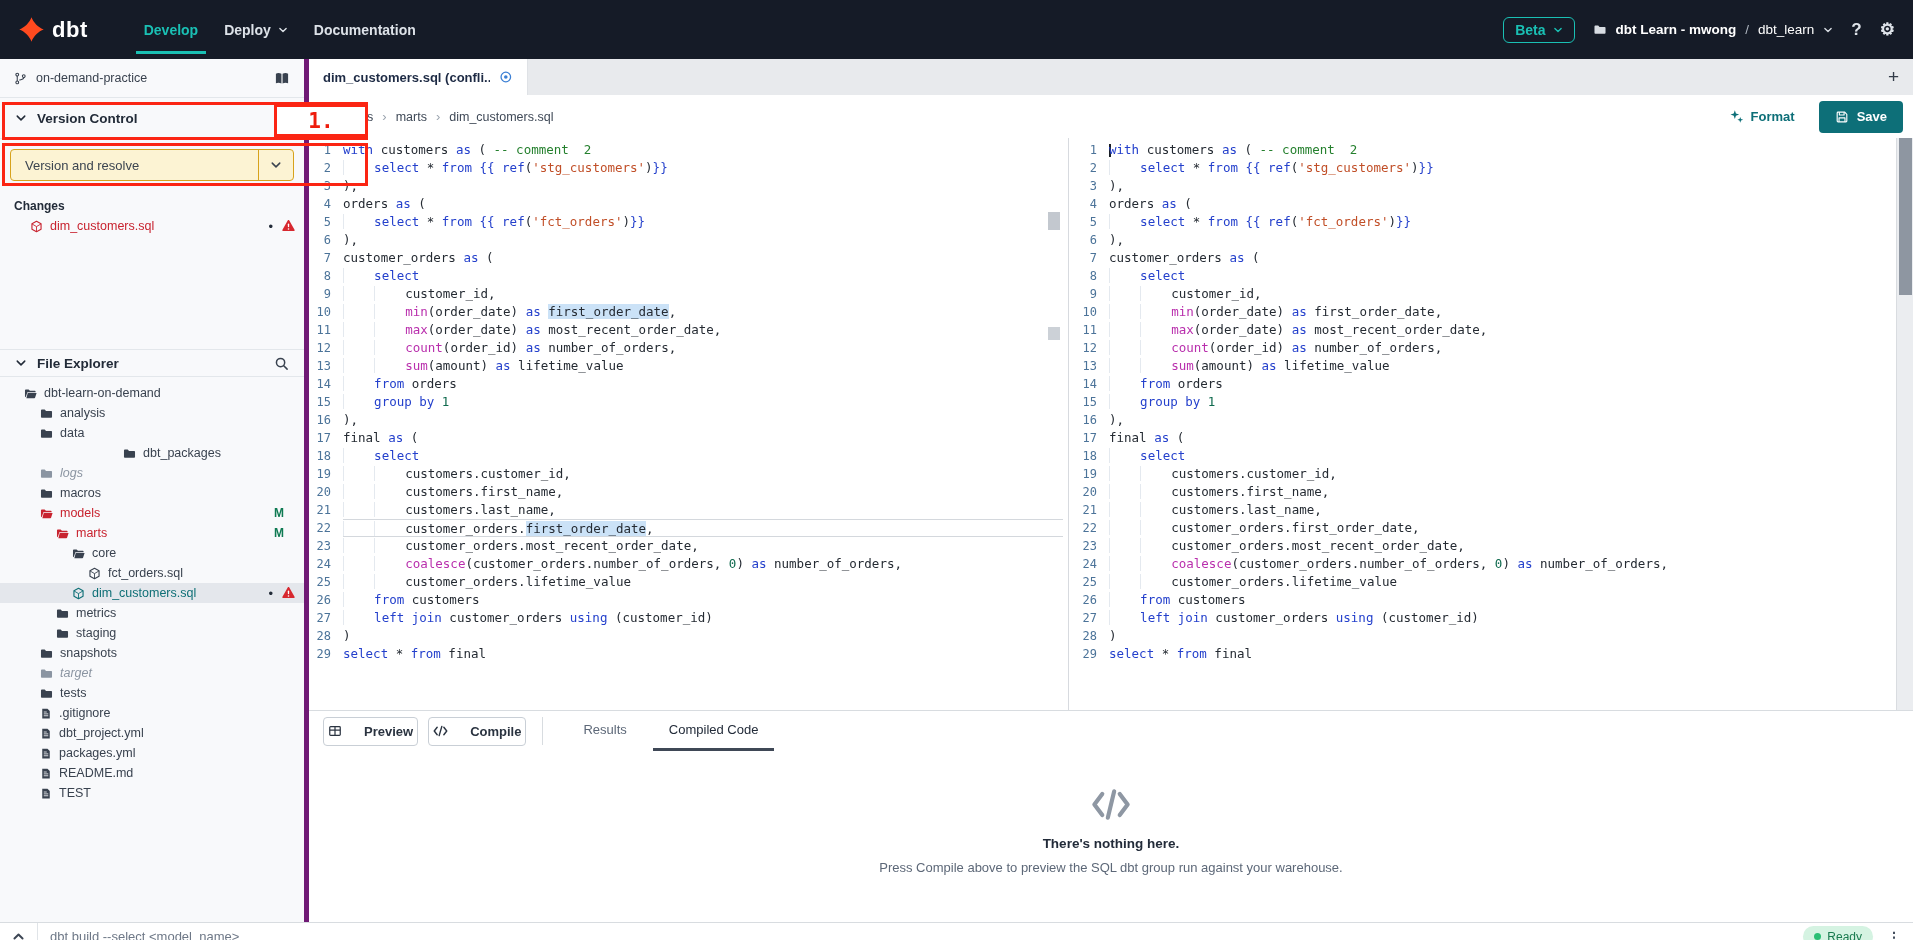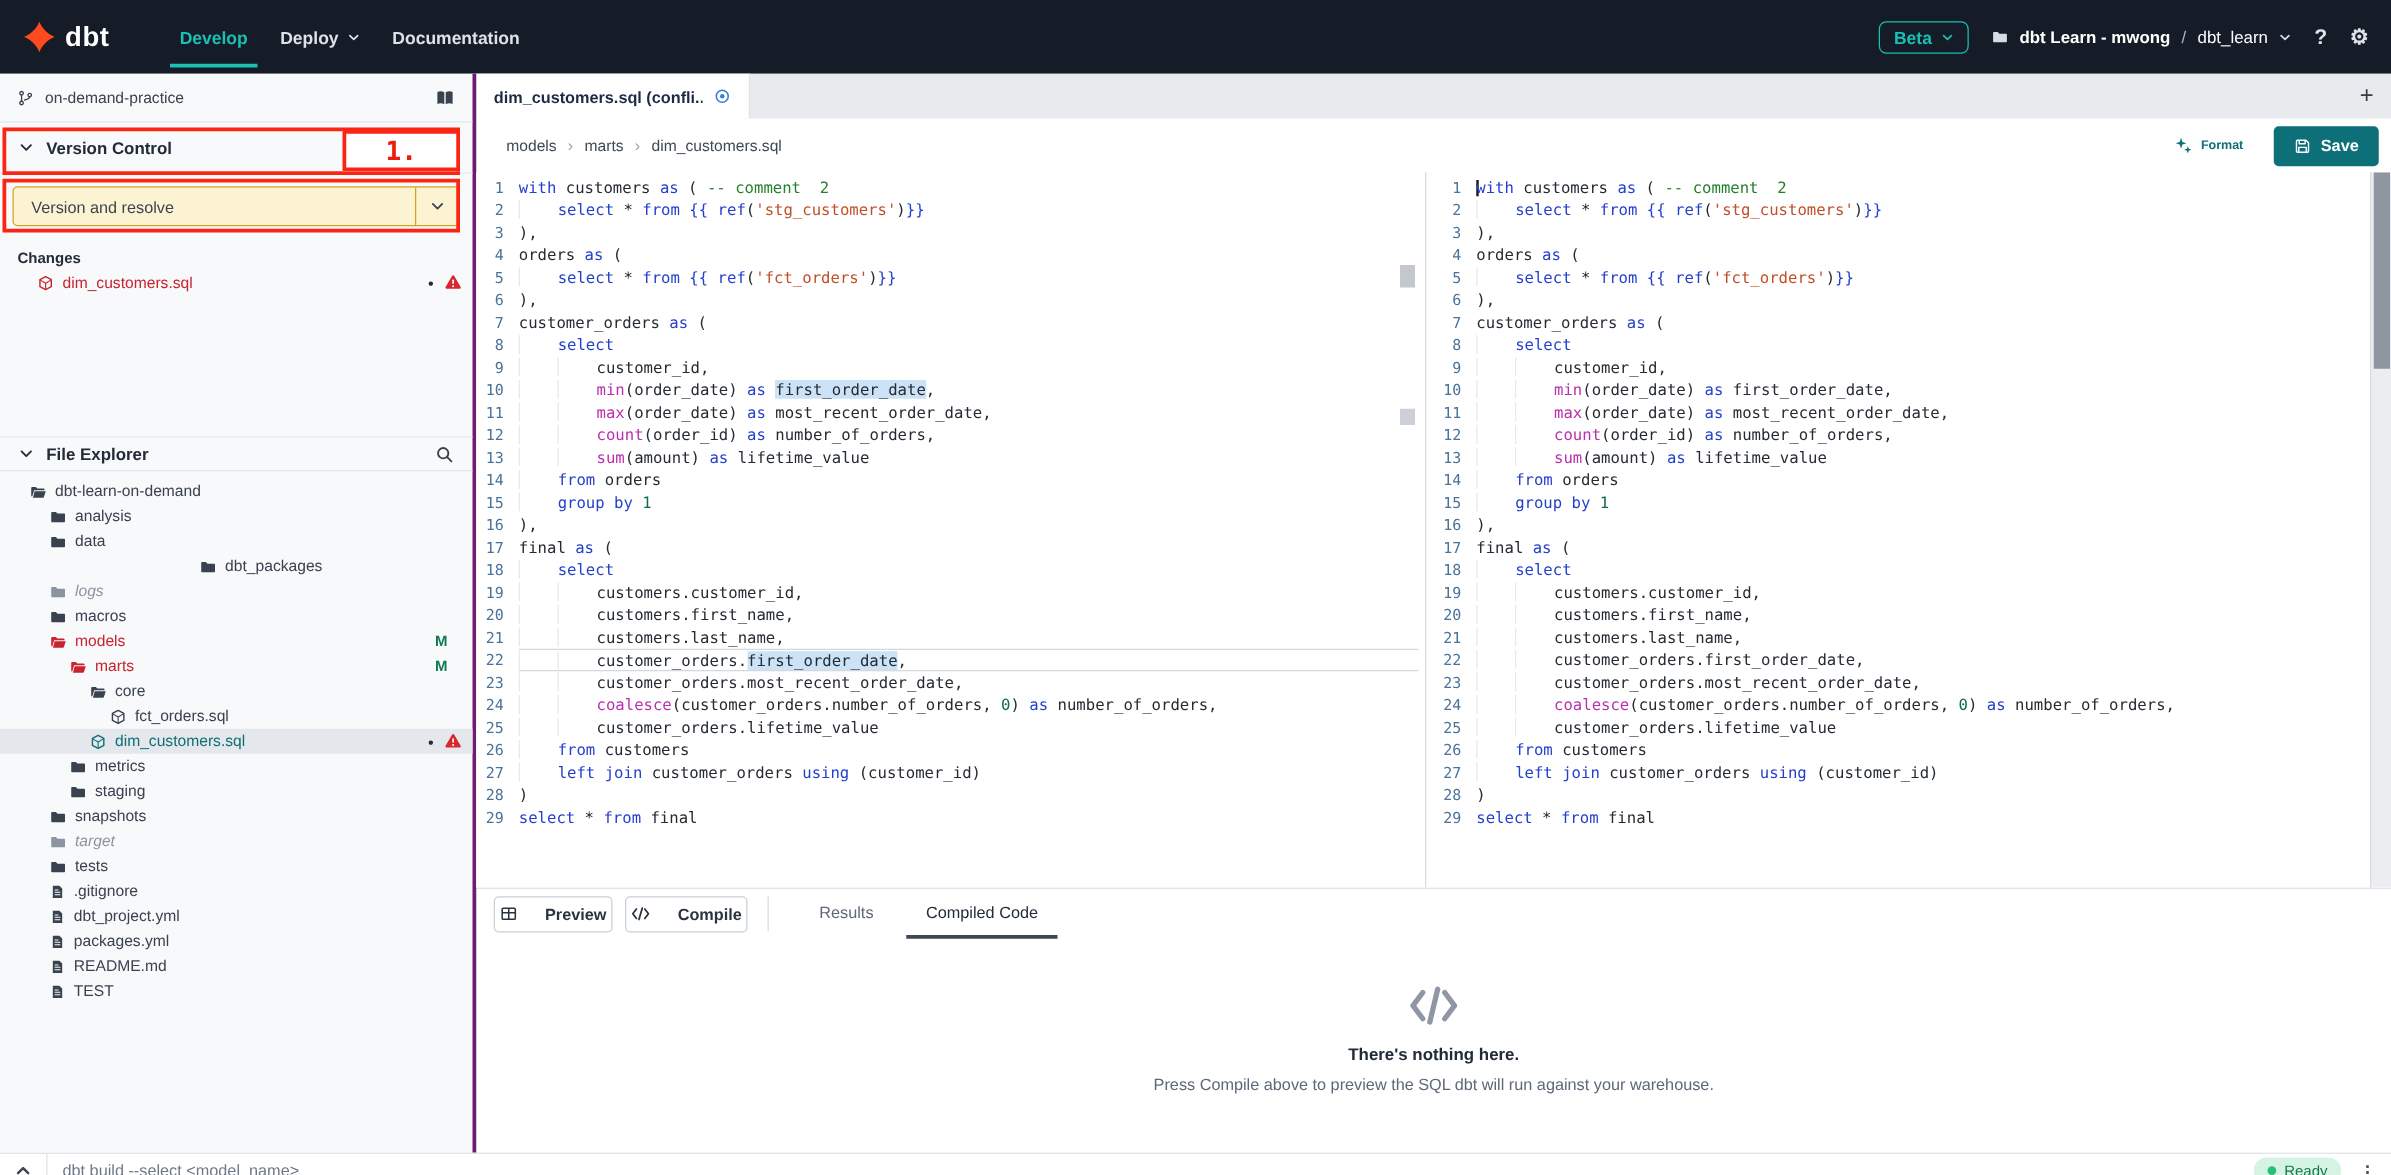--- a/index.html
+++ b/index.html
@@ -20,21 +20,21 @@
     border-radius:6px; padding:4px 11px; font-size:14px; font-weight:bold; cursor:pointer; }
   .proj { display:flex; align-items:center; gap:9px; font-size:13.5px; color:#fff; cursor:pointer; }
   .proj-name { font-weight:bold; }
   .proj-sep { color:#aeb6c0; }
   .nav-glyph { color:#dfe4ea; font-size:17px; font-weight:bold; cursor:pointer; }
 
   
   .workspace { display:flex; height:863px; }
 
   
-  .sidebar { width:381px; flex:none; background:#f8f9fb; border-right:3px solid #701a75; position:relative; }
+  .sidebar { width:309px; flex:none; background:#f8f9fb; border-right:5px solid #701a75; position:relative; }
   .branch-row { height:39px; border-bottom:1px solid #e3e7eb; display:flex; align-items:center; gap:9px;
     padding:0 14px; color:#39424f; font-size:12.5px; }
   .branch-book { margin-left:auto; color:#39424f; cursor:pointer; }
   .vc-header { height:41px; display:flex; align-items:center; gap:10px; padding:0 15px;
     font-size:13.5px; font-weight:bold; color:#222b38; border-bottom:1px solid #e6e9ed; cursor:pointer; }
   .commit-wrap { padding:10px 10px 12px; }
   .commit-btn { height:32px; width:100%; border:1px solid #d7a21c; background:#fcf3d3; border-radius:4px;
     display:flex; align-items:center; font-size:13px; color:#3b4450; cursor:pointer; }
   .commit-label { flex:1; text-align:left; padding:0 14px; }
   .commit-sep { width:1px; align-self:stretch; background:#d7a21c; }
@@ -69,21 +69,21 @@
   .main { flex:1; min-width:0; display:flex; flex-direction:column; }
   .tabbar { height:36px; background:#e8eaed; display:flex; }
   .tab { height:36px; width:219px; background:#fff; display:flex; align-items:center; gap:9px;
     padding:0 14px; font-size:13px; font-weight:bold; color:#1d2a44; border-right:1px solid #dfe2e6; cursor:pointer; }
   .tab-title { white-space:nowrap; overflow:hidden; }
   .tab-plus { margin-left:auto; align-self:center; padding:0 14px; color:#333c49; font-size:19px; cursor:pointer; }
   .toolbar { height:43px; background:#fff; display:flex; align-items:center; padding-left:24px; }
   .breadcrumb { display:flex; align-items:center; gap:9px; font-size:12.5px; color:#3f4957; }
   .crumb-sep { color:#9aa3ae; font-size:13px; }
   .toolbar-right { margin-left:auto; display:flex; align-items:center; gap:24px; padding-right:10px; }
-  .format-btn { display:flex; align-items:center; gap:7px; color:#0d6f78; font-size:10px; font-weight:bold; cursor:pointer; }
+  .format-btn { display:flex; align-items:center; gap:7px; color:#0d6f78; font-size:13px; font-weight:bold; cursor:pointer; }
   .save-btn { display:flex; align-items:center; gap:8px; background:#0d6f78; color:#fff; font-size:13px;
     font-weight:bold; height:32px; padding:0 16px; border-radius:4px; border:none; cursor:pointer; }
 
   .editors { flex:1; display:flex; position:relative; background:#fff; }
   .pane { position:relative; overflow:hidden; padding-top:3px; }
   .pane-left { width:754px; flex:none; }
   .pane-divider { width:12px; flex:none; position:relative; }
   .pane-divider::after { content:""; position:absolute; left:5px; top:0; bottom:0; width:1px; background:#d7dadf; }
   .pane-right { flex:1; margin-right:17px; }
   .vscroll { position:absolute; right:0; top:0; bottom:0; width:17px; background:#ebedf0; border-left:1px solid #d9dce0; }
@@ -540,21 +540,21 @@
             </div>
         </div>
       </div>
       <div class="empty">
         <svg viewBox="0 0 24 20" width="42" height="35" fill="none" stroke="#8e97a3" stroke-width="2.4" stroke-linecap="round" stroke-linejoin="round">
             <polyline points="7,4 2.5,10 7,16"></polyline>
             <polyline points="17,4 21.5,10 17,16"></polyline>
             <line x1="13.8" y1="2.5" x2="10.2" y2="17.5"></line>
           </svg>
         <div class="empty-title">There's nothing here.</div>
-        <div class="empty-sub">Press Compile above to preview the SQL dbt will run against your warehouse.</div>
+        <div class="empty-sub">Press Compile above to preview the SQL dbt group run against your warehouse.</div>
       </div>
     </div>
   </div>
 </div>
 
 <div class="statusbar">
   <span class="sb-chev">
     <svg viewBox="0 0 16 16" width="13" height="13" fill="none" stroke="currentColor" stroke-width="2.4" stroke-linecap="round" stroke-linejoin="round">
         <polyline points="3,10.5 8,5.5 13,10.5"></polyline>
       </svg>

